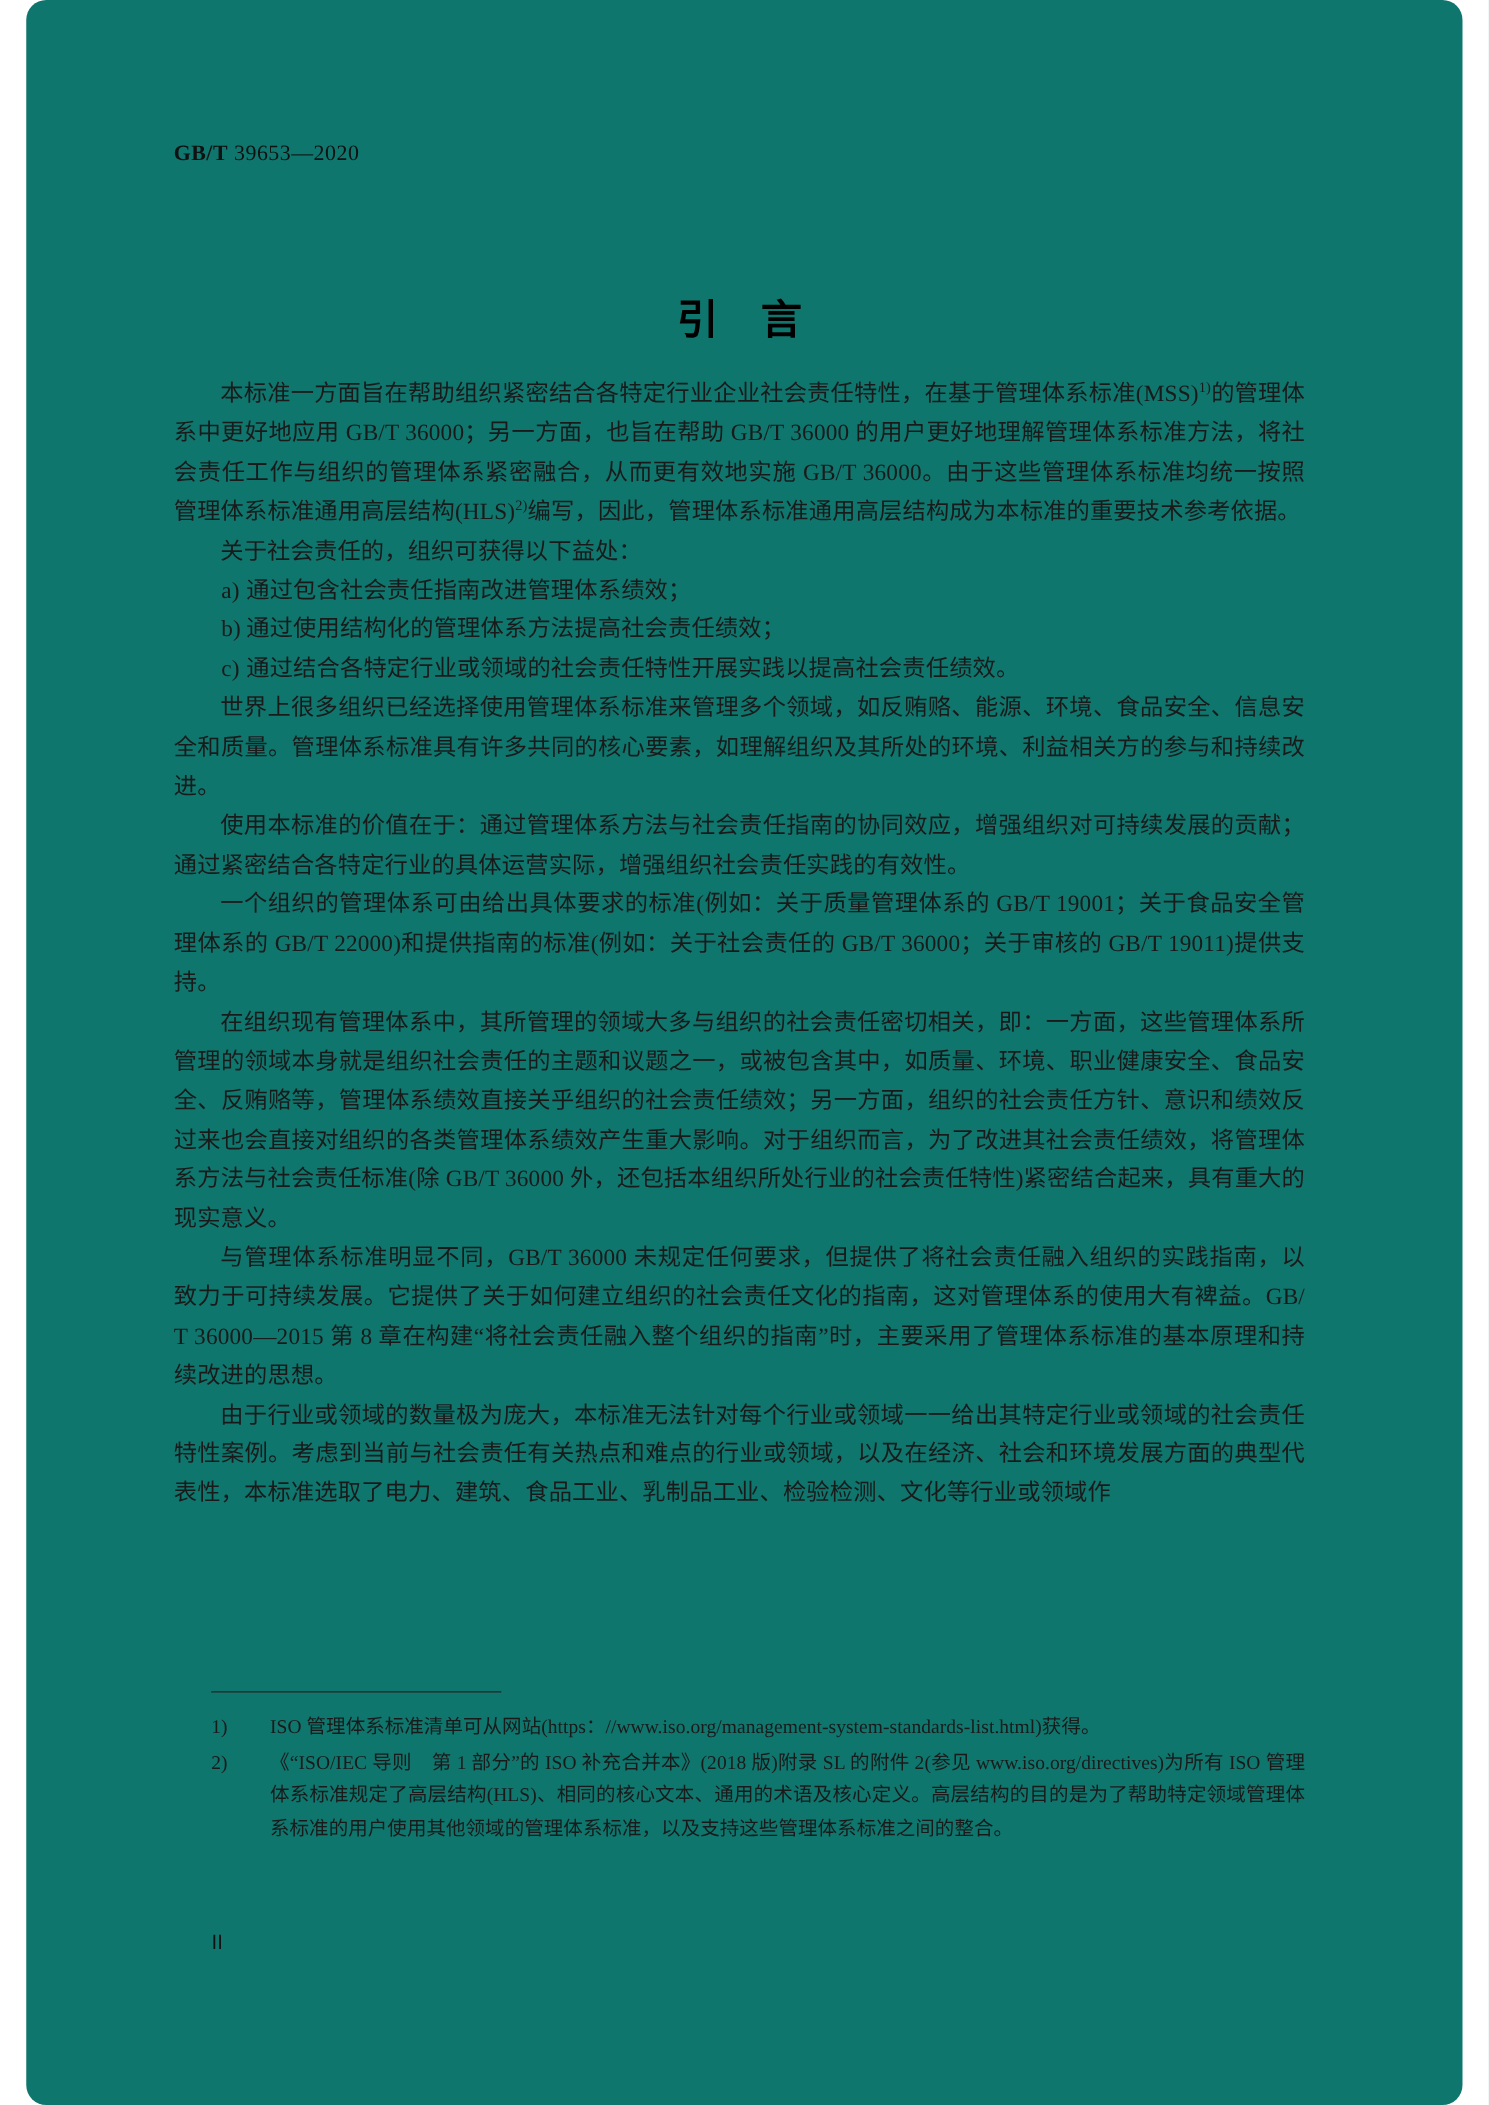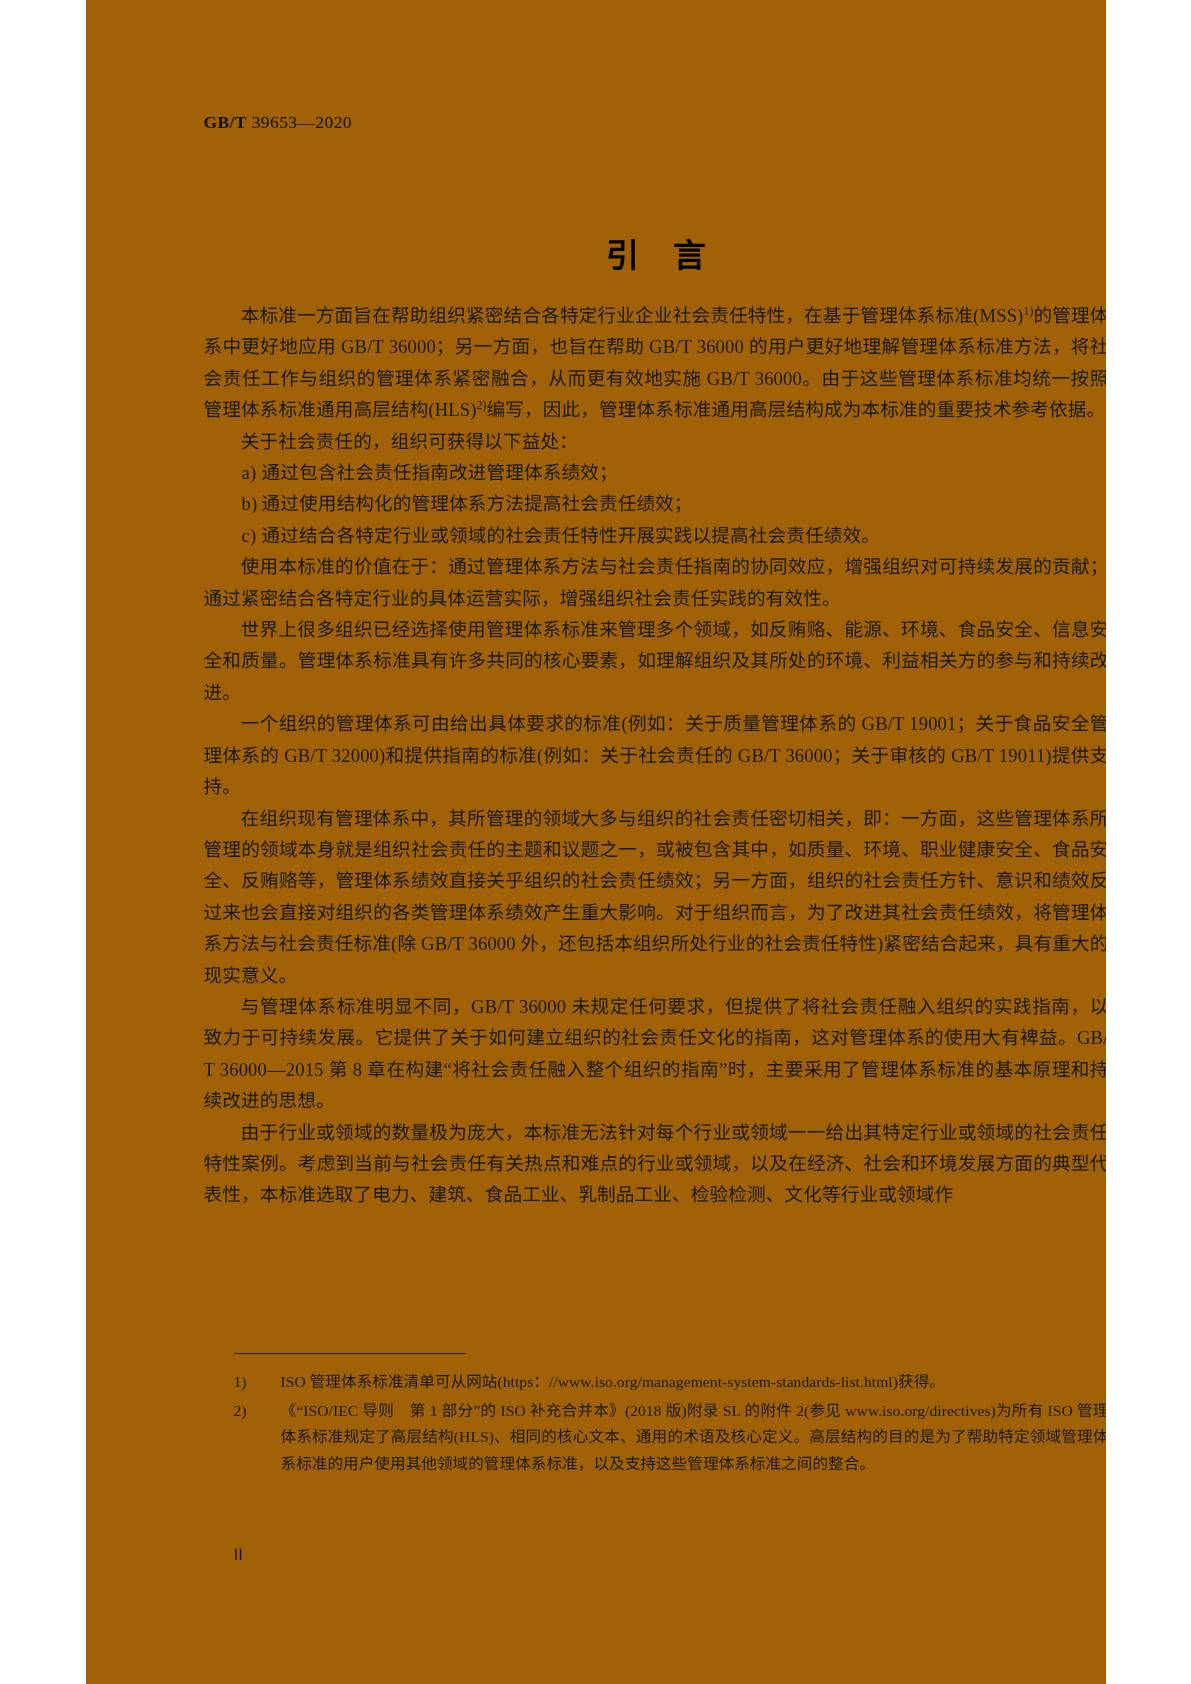--- a/index.html
+++ b/index.html
@@ -7,26 +7,27 @@
     margin: 0;
     padding: 0;
     background: #ffffff;
   }
   body {
     font-family: "Liberation Serif", "DejaVu Serif", serif;
     color: #1a1a1a;
   }
   .page {
     position: relative;
-    width: 1020px;
+    width: 1149px;
     height: 1684px;
     margin: 0 auto;
-    background: #a16207;
+    background: #0f766e;
     box-sizing: border-box;
     overflow: hidden;
+    border-radius: 16px;
   }
   .page-inner {
     position: absolute;
     left: 118px;
     top: 0;
     width: 905px;
     height: 100%;
   }
 
   
@@ -177,23 +178,23 @@
         <div class="list-item">
           <span class="marker">b)</span>
           <span class="item-text">通过使用结构化的管理体系方法提高社会责任绩效；</span>
         </div>
         <div class="list-item">
           <span class="marker">c)</span>
           <span class="item-text">通过结合各特定行业或领域的社会责任特性开展实践以提高社会责任绩效。</span>
         </div>
       </div>
 
+      <p class="para">世界上很多组织已经选择使用管理体系标准来管理多个领域，如反贿赂、能源、环境、食品安全、信息安全和质量。管理体系标准具有许多共同的核心要素，如理解组织及其所处的环境、利益相关方的参与和持续改进。</p>
       <p class="para">使用本标准的价值在于：通过管理体系方法与社会责任指南的协同效应，增强组织对可持续发展的贡献；通过紧密结合各特定行业的具体运营实际，增强组织社会责任实践的有效性。</p>
-      <p class="para">世界上很多组织已经选择使用管理体系标准来管理多个领域，如反贿赂、能源、环境、食品安全、信息安全和质量。管理体系标准具有许多共同的核心要素，如理解组织及其所处的环境、利益相关方的参与和持续改进。</p>
-      <p class="para">一个组织的管理体系可由给出具体要求的标准(例如：关于质量管理体系的 GB/T 19001；关于食品安全管理体系的 GB/T 32000)和提供指南的标准(例如：关于社会责任的 GB/T 36000；关于审核的 GB/T 19011)提供支持。</p>
+      <p class="para">一个组织的管理体系可由给出具体要求的标准(例如：关于质量管理体系的 GB/T 19001；关于食品安全管理体系的 GB/T 22000)和提供指南的标准(例如：关于社会责任的 GB/T 36000；关于审核的 GB/T 19011)提供支持。</p>
       <p class="para">在组织现有管理体系中，其所管理的领域大多与组织的社会责任密切相关，即：一方面，这些管理体系所管理的领域本身就是组织社会责任的主题和议题之一，或被包含其中，如质量、环境、职业健康安全、食品安全、反贿赂等，管理体系绩效直接关乎组织的社会责任绩效；另一方面，组织的社会责任方针、意识和绩效反过来也会直接对组织的各类管理体系绩效产生重大影响。对于组织而言，为了改进其社会责任绩效，将管理体系方法与社会责任标准(除 GB/T 36000 外，还包括本组织所处行业的社会责任特性)紧密结合起来，具有重大的现实意义。</p>
       <p class="para">与管理体系标准明显不同，GB/T 36000 未规定任何要求，但提供了将社会责任融入组织的实践指南，以致力于可持续发展。它提供了关于如何建立组织的社会责任文化的指南，这对管理体系的使用大有裨益。GB/T 36000—2015 第 8 章在构建“将社会责任融入整个组织的指南”时，主要采用了管理体系标准的基本原理和持续改进的思想。</p>
       <p class="para">由于行业或领域的数量极为庞大，本标准无法针对每个行业或领域一一给出其特定行业或领域的社会责任特性案例。考虑到当前与社会责任有关热点和难点的行业或领域，以及在经济、社会和环境发展方面的典型代表性，本标准选取了电力、建筑、食品工业、乳制品工业、检验检测、文化等行业或领域作</p>
     </div>
 
     <div class="footnotes">
       <div class="footnote-rule"></div>
 
       <div class="footnote">
         <span class="fn-marker">1)</span>

